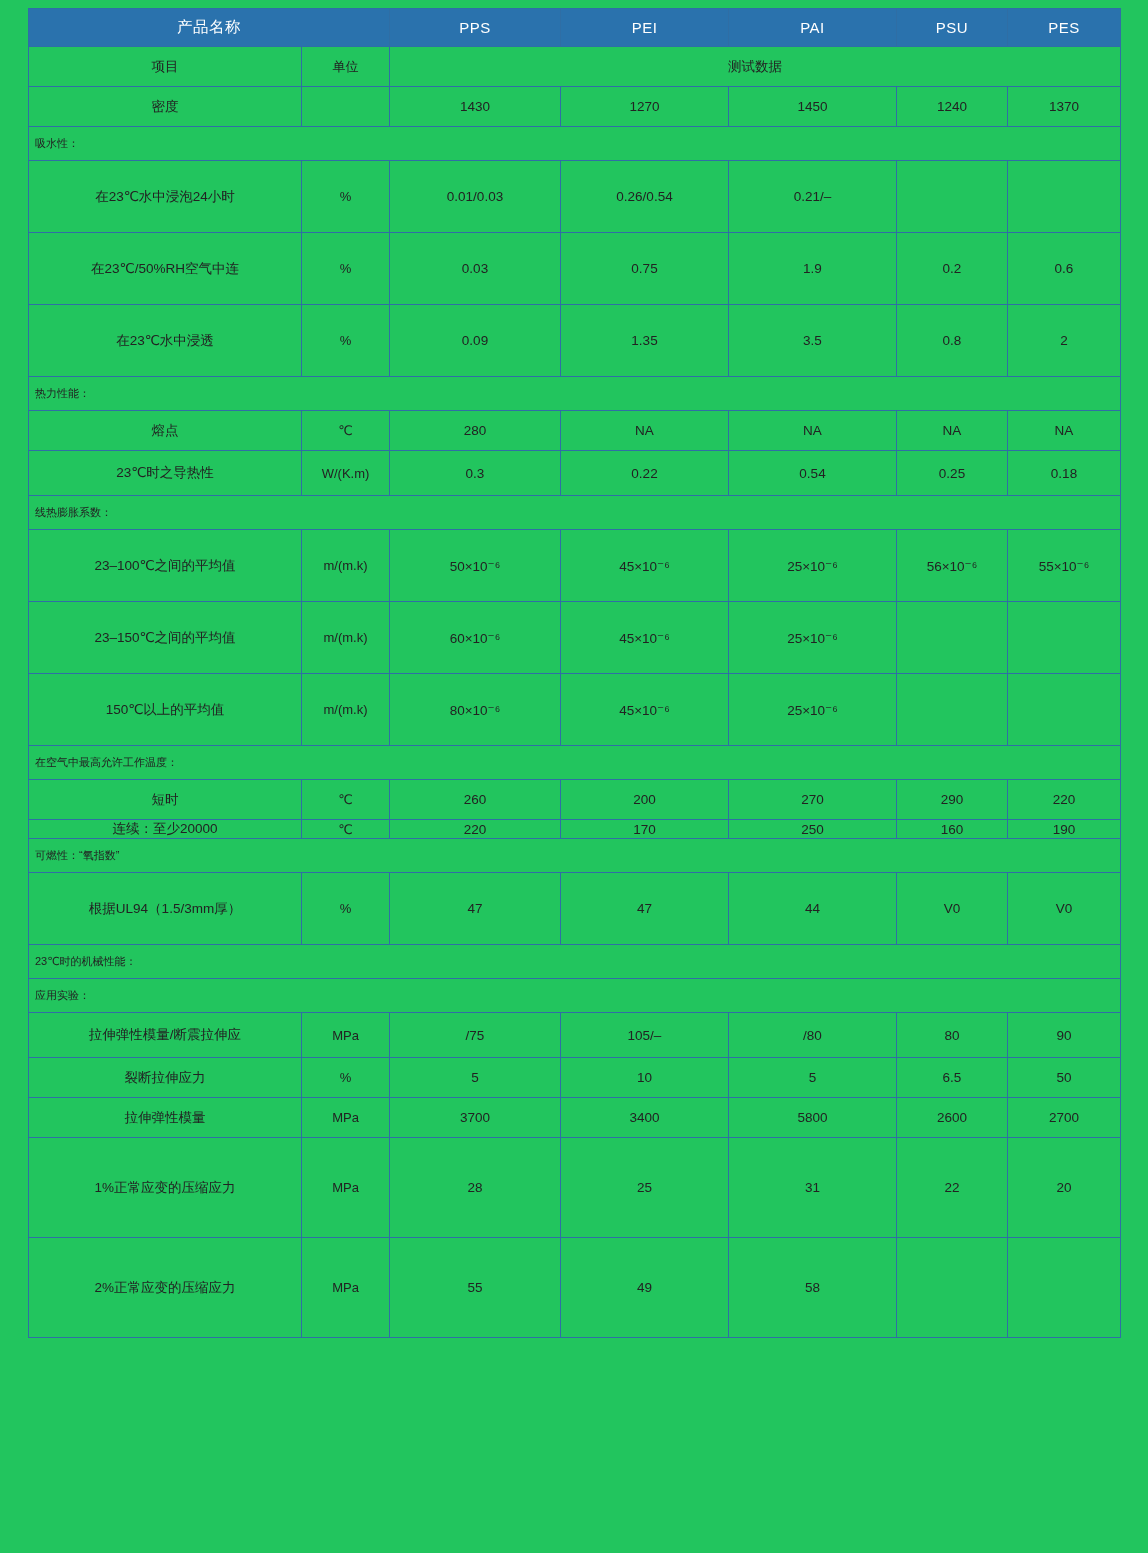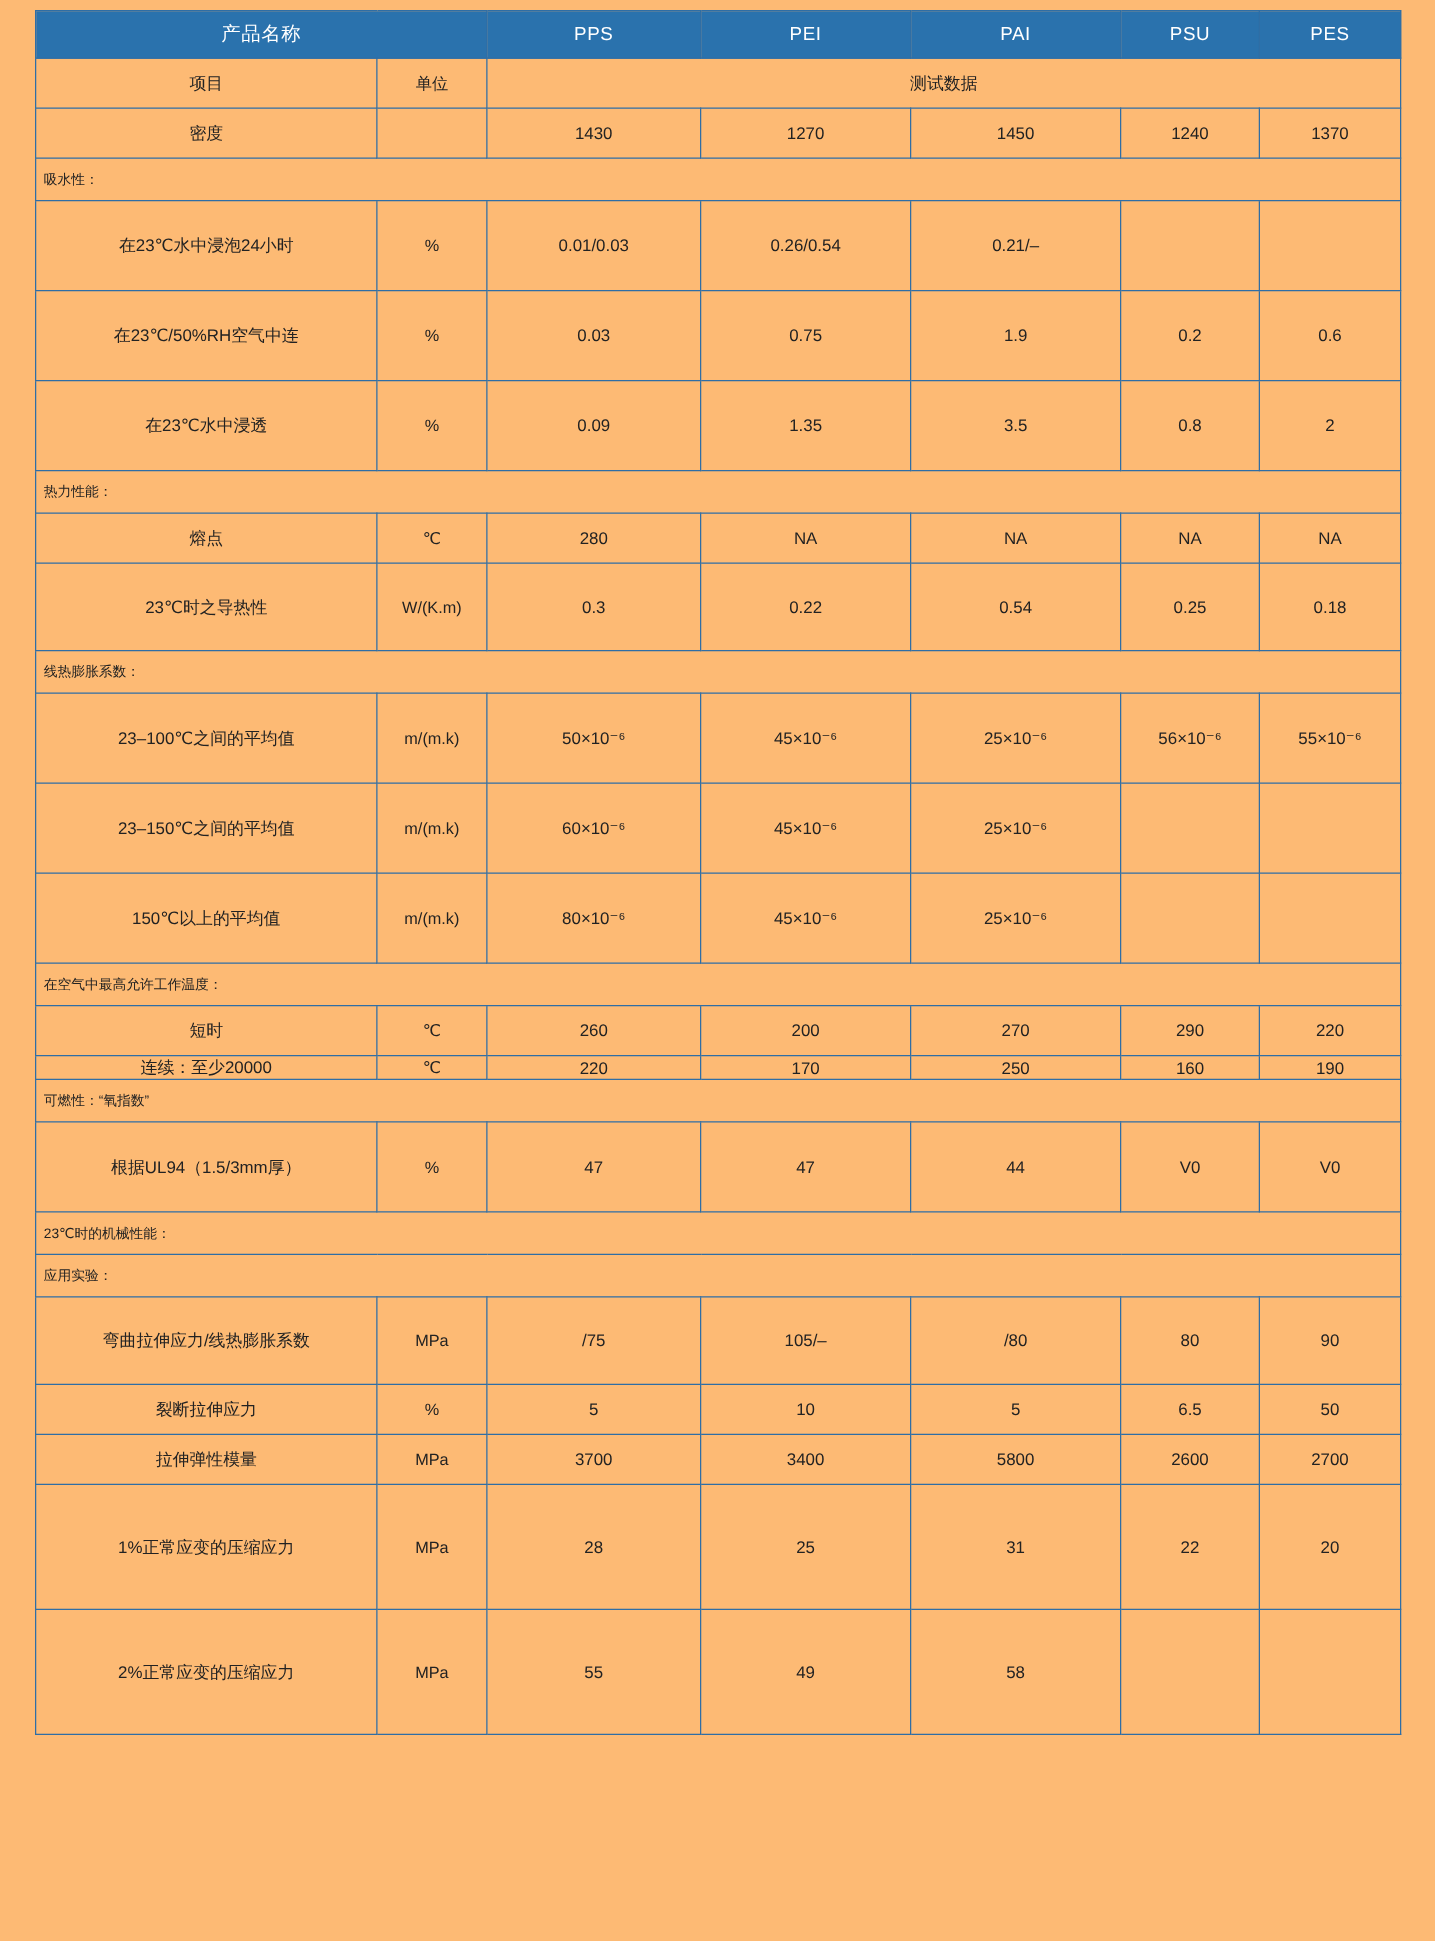--- a/index.html
+++ b/index.html
@@ -12,21 +12,21 @@
     height: 1553px;
     font-family: "Liberation Sans", "DejaVu Sans", sans-serif;
     color: #222;
     -webkit-font-smoothing: antialiased;
   }
   .sheet {
     width: 1148px;
     height: 1553px;
     box-sizing: border-box;
     padding: 8px 28px 0 28px;
-    background: #fdba74;
+    background: #22c55e;
   }
   table.spec {
     border-collapse: collapse;
     width: 1092px;
     table-layout: fixed;
     font-size: 13.5px;
   }
   table.spec td, table.spec th {
     border: 1px solid #2f6ea5;
     padding: 0 6px;
@@ -59,21 +59,21 @@
     font-size: 13.5px;
   }
   td.section {
     text-align: left;
     padding-left: 14px;
     font-size: 11px;
     height: 34px;
   }
   tr.h34 td { height: 34px; }
   tr.h40 td { height: 40px; }
-  tr.h55 td { height: 70px; }
+  tr.h55 td { height: 45px; }
   tr.h72 td { height: 72px; }
   tr.h100 td { height: 100px; }
   .unit { font-size: 13px; }
 </style>
 </head>
 <body>
 
 <div class="sheet">
   <table class="spec">
     <colgroup>
@@ -224,21 +224,21 @@
           <td class="center">V0</td>
           <td class="center">V0</td>
         </tr>
         <tr class="h34">
           <td class="section" colspan="7">23℃时的机械性能：</td>
         </tr>
         <tr class="h34">
           <td class="section" colspan="7">应用实验：</td>
         </tr>
         <tr class="h55">
-          <td class="item">弯曲拉伸应力/线热膨胀系数</td>
+          <td class="item">拉伸弹性模量/断震拉伸应</td>
           <td class="center unit">MPa</td>
           <td class="center">/75</td>
           <td class="center">105/–</td>
           <td class="center">/80</td>
           <td class="center">80</td>
           <td class="center">90</td>
         </tr>
         <tr class="h40">
           <td class="item">裂断拉伸应力</td>
           <td class="center unit">%</td>

